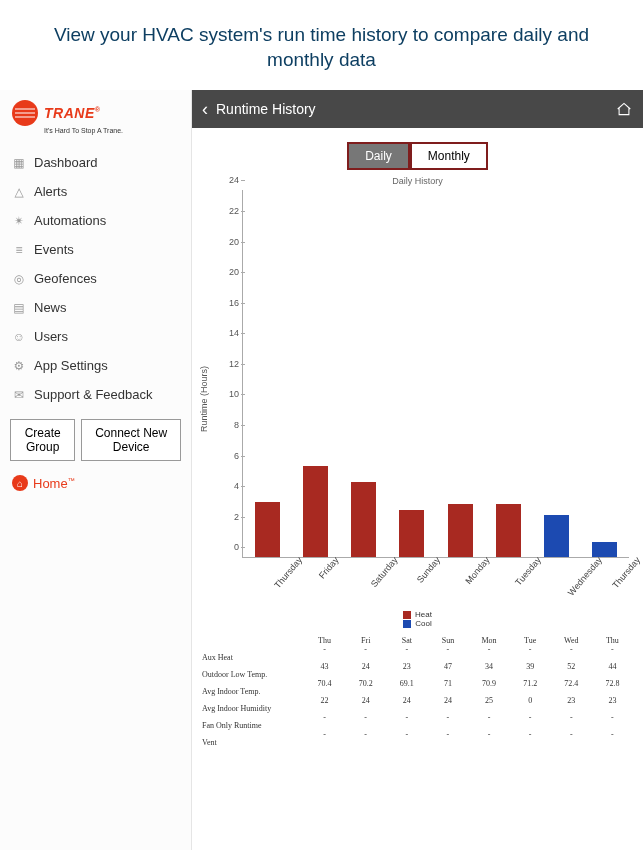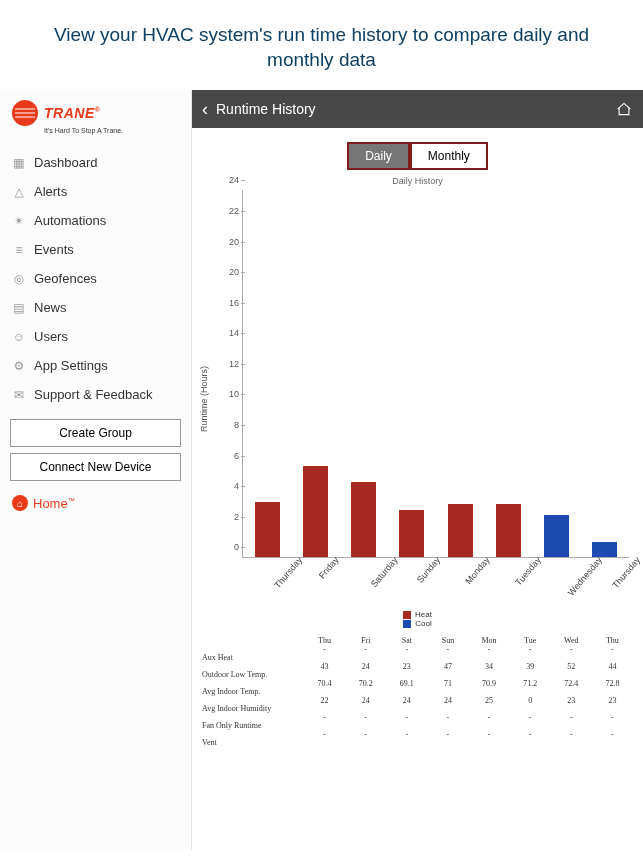--- a/index.html
+++ b/index.html
@@ -9,21 +9,21 @@
   .sidebar { width: 192px; background: #fcfcfc; border-right: 1px solid #e5e5e5; display: flex; flex-direction: column; }
   .logo-block { padding: 10px 12px 8px; }
   .logo-row { display: flex; align-items: center; gap: 6px; }
   .logo-circle { width: 26px; height: 26px; border-radius: 50%; background: #e83a1a; position: relative; overflow: hidden; }
   .logo-circle::after { content: ""; position: absolute; left: 3px; top: 12px; width: 20px; height: 2px; background: #fff; box-shadow: 0 -4px 0 #fff, 0 4px 0 #fff; opacity: .5; }
   .logo-text { font-weight: 700; font-style: italic; color: #e83a1a; font-size: 14px; letter-spacing: .5px; }
   .logo-tag { font-size: 7px; color: #333; margin-top: 1px; padding-left: 32px; }
   .nav { list-style: none; margin-top: 6px; }
   .nav li { display: flex; align-items: center; gap: 8px; padding: 7px 12px; font-size: 13px; color: #333; cursor: pointer; }
   .nav-icon { width: 14px; height: 14px; display: inline-flex; align-items: center; justify-content: center; color: #999; font-size: 12px; }
-  .btns { padding: 10px 10px 0; display: flex; flex-direction: column; gap: 6px; }
+  .btns { padding: 10px 10px 0; display: flex; gap: 6px; }
   .btns button { border: 1px solid #999; background: #fff; font-size: 12px; padding: 6px 0; cursor: pointer; }
   .home-row { display: flex; align-items: center; gap: 5px; padding: 14px 12px; font-size: 13px; color: #e83a1a; }
   .home-icon { width: 16px; height: 16px; border-radius: 50%; background: #e83a1a; display: flex; align-items: center; justify-content: center; color: #fff; font-size: 10px; }
   .main { flex: 1; display: flex; flex-direction: column; background: #fff; }
   .topbar { height: 38px; background: #484848; color: #fff; display: flex; align-items: center; padding: 0 10px; font-size: 14px; gap: 8px; }
   .topbar-spacer { flex: 1; }
   .chev { font-size: 18px; }
   .home-out { width: 18px; height: 14px; }
   .toggle-row { display: flex; justify-content: center; gap: 0; margin-top: 14px; }
   .toggle { border: 2px solid #7f1d1d; padding: 5px 16px; font-size: 12px; background: #fff; cursor: pointer; }

